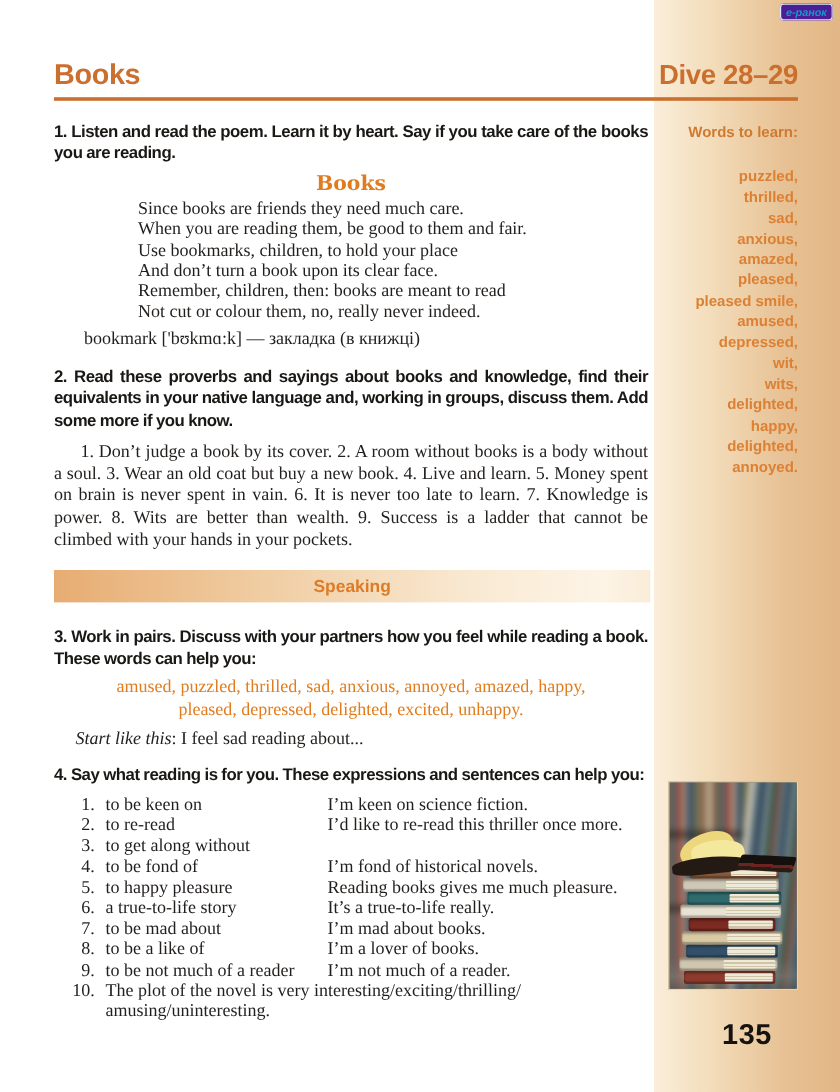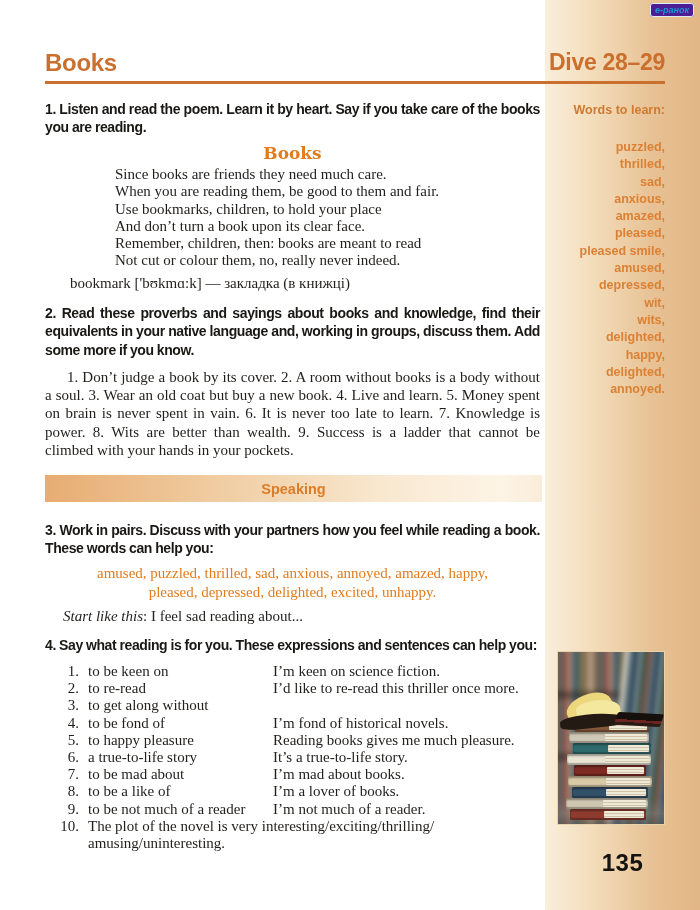--- a/index.html
+++ b/index.html
@@ -201,21 +201,21 @@
     <span class="esent">I’m fond of historical novels.</span>
   </div>
   <div class="erow">
     <span class="enum">5.</span>
     <span class="ephrase">to happy pleasure</span>
     <span class="esent">Reading books gives me much pleasure.</span>
   </div>
   <div class="erow">
     <span class="enum">6.</span>
     <span class="ephrase">a true-to-life story</span>
-    <span class="esent">It’s a true-to-life story.</span>
+    <span class="esent">It’s a true-to-life really.</span>
   </div>
   <div class="erow">
     <span class="enum">7.</span>
     <span class="ephrase">to be mad about</span>
     <span class="esent">I’m mad about books.</span>
   </div>
   <div class="erow">
     <span class="enum">8.</span>
     <span class="ephrase">to be a like of</span>
     <span class="esent">I’m a lover of books.</span>

